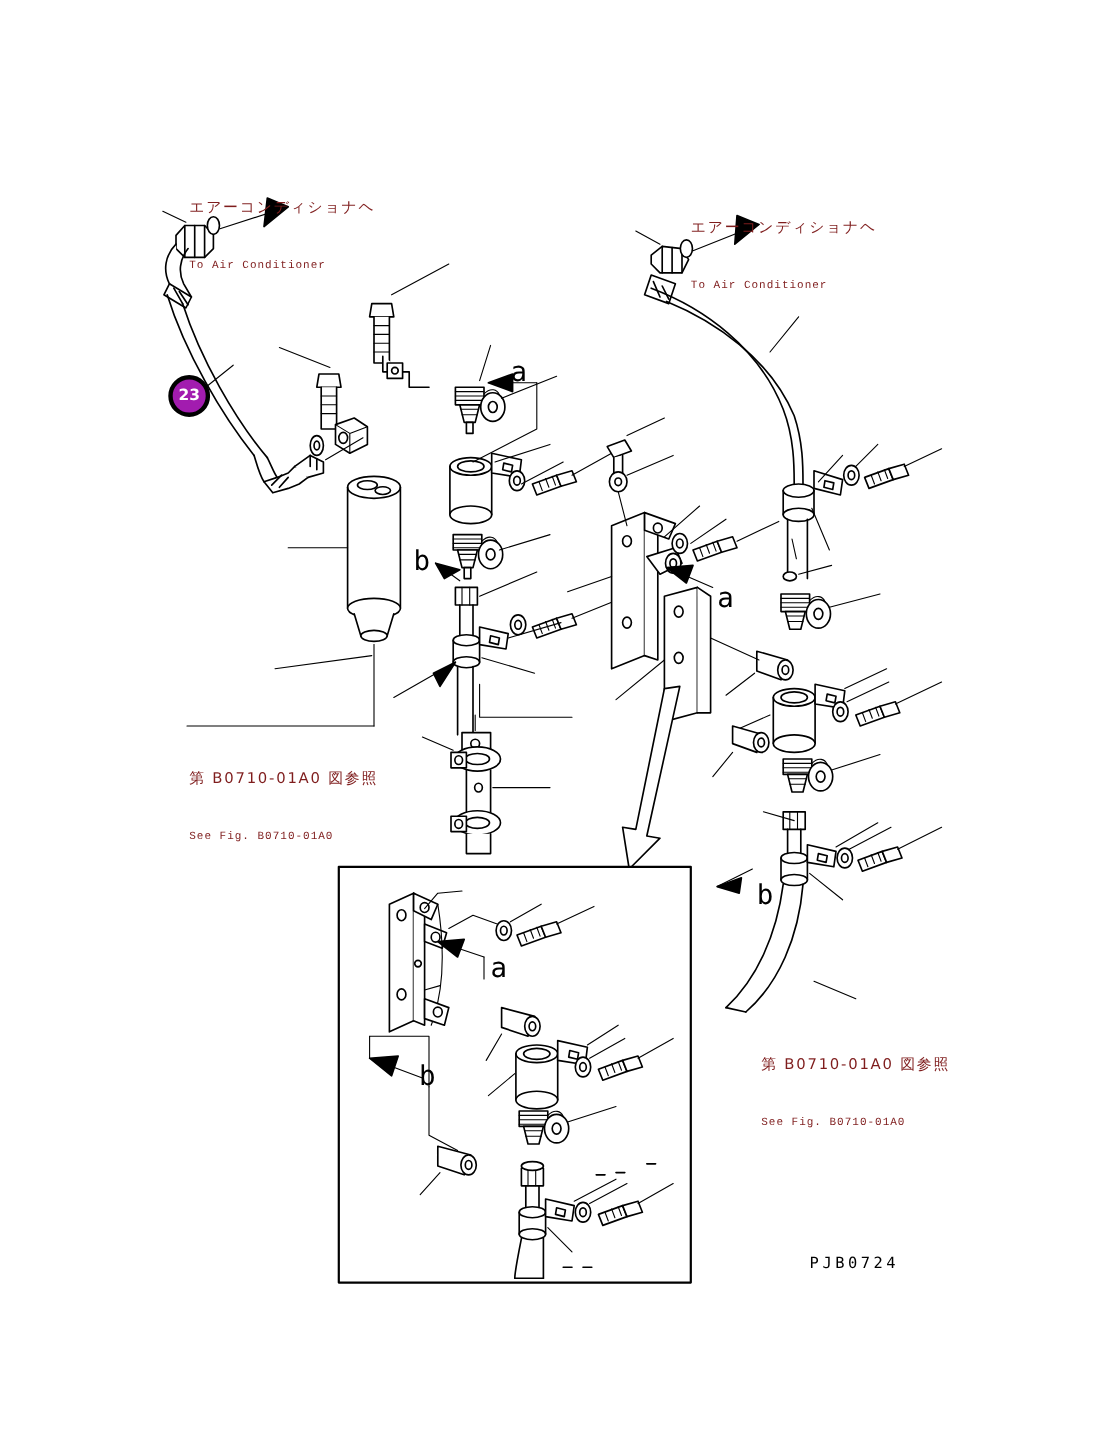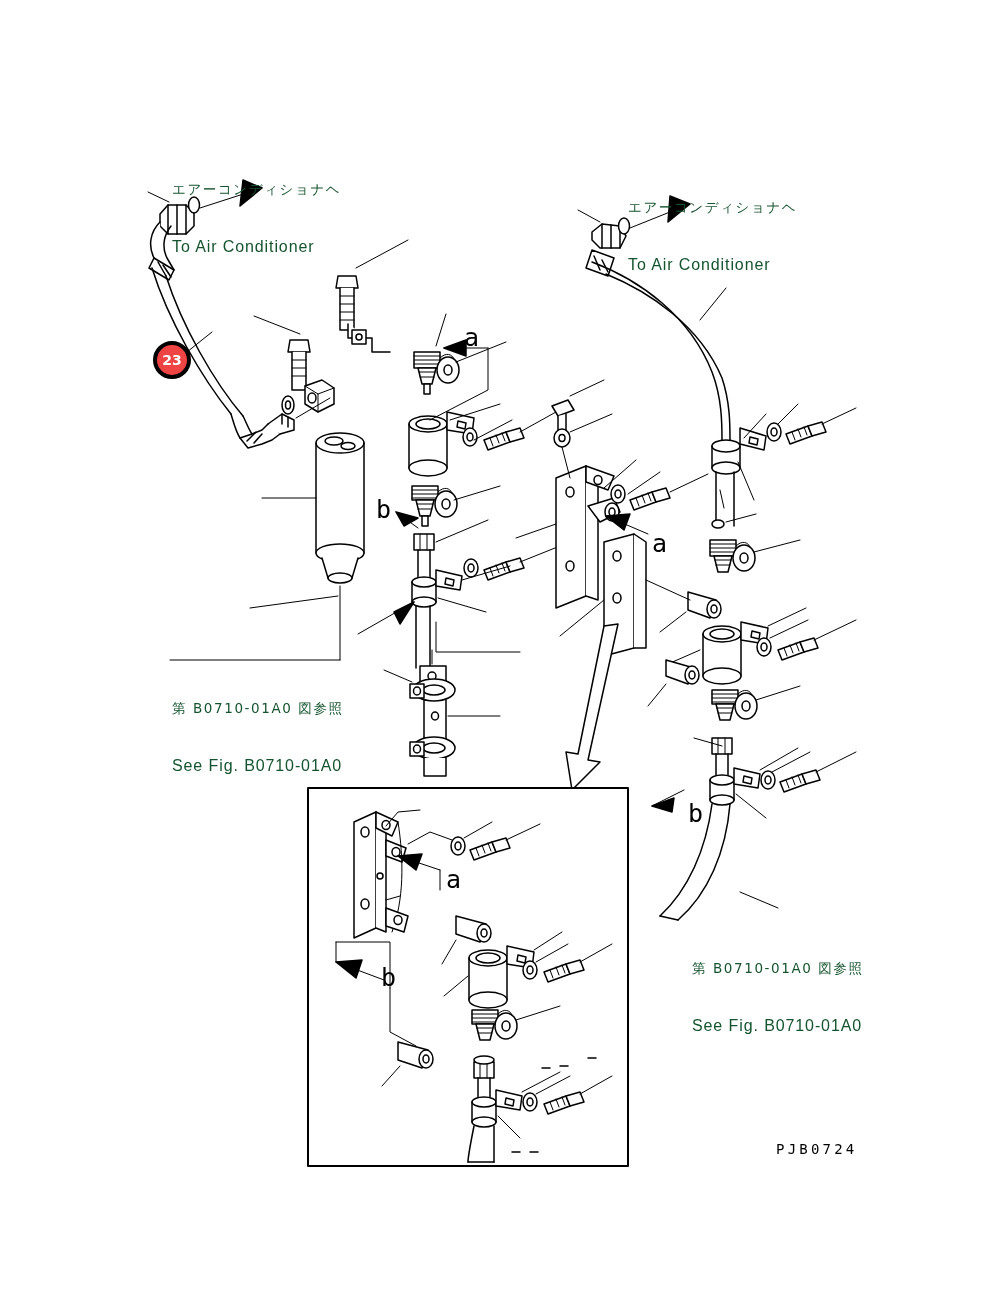--- a/index.html
+++ b/index.html
@@ -23,33 +23,33 @@
     position: absolute;
     left: 0;
     top: 0;
     width: 999px;
     height: 1310px;
   }
   .label {
     position: absolute;
     white-space: pre;
     line-height: 1.22;
-    color: #14532d;
+    color: #7f1d1d;
     letter-spacing: 0.5px;
   }
   .label .jp {
     display: block;
     font-family: "DejaVu Sans", "Liberation Sans", sans-serif;
     font-size: 13.5px;
     letter-spacing: 1.6px;
   }
   .label .en {
     display: block;
-    font-family: Liberation Sans, sans-serif;
-    font-size: 16px;
+    font-family: Liberation Mono, monospace;
+    font-size: 10px;
     letter-spacing: 0.9px;
   }
   .marker {
     position: absolute;
     font-family: "DejaVu Sans Mono", "Liberation Mono", monospace;
     font-size: 25px;
     line-height: 1;
     color: #000000;
   }
   .dwg-no {
@@ -59,21 +59,21 @@
     letter-spacing: 3.2px;
     color: #000000;
   }
   #badge-23 {
     position: absolute;
     left: 153px;
     top: 341px;
     width: 38px;
     height: 38px;
     border-radius: 50%;
-    background: #ef4444;
+    background: #a21caf;
     border: 4px solid #000000;
     box-sizing: border-box;
     display: flex;
     align-items: center;
     justify-content: center;
   }
   #badge-23 span {
     font-family: "DejaVu Sans", "Liberation Sans", sans-serif;
     font-size: 14px;
     font-weight: bold;
@@ -579,15 +579,15 @@
 
 
   <div class="marker" style="left:464px; top:325px;">a</div>
   <div class="marker" style="left:652px; top:531px;">a</div>
   <div class="marker" style="left:446px; top:867px;">a</div>
 
   <div class="marker" style="left:376px; top:497px;">b</div>
   <div class="marker" style="left:688px; top:801px;">b</div>
   <div class="marker" style="left:381px; top:965px;">b</div>
 
-  <div class="dwg-no" style="left:776px; top:1141px;">PJB0724</div>
+  <div class="dwg-no" style="left:736px; top:1141px;">PJB0724</div>
 
 </div>
 
 </body></html>

